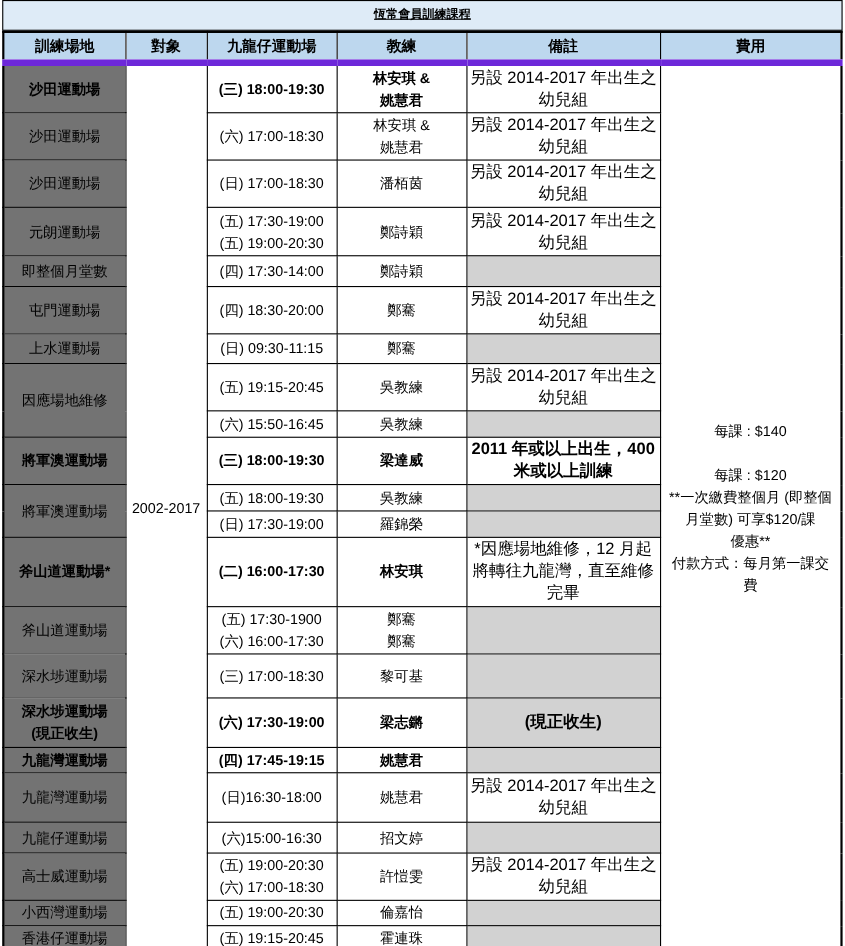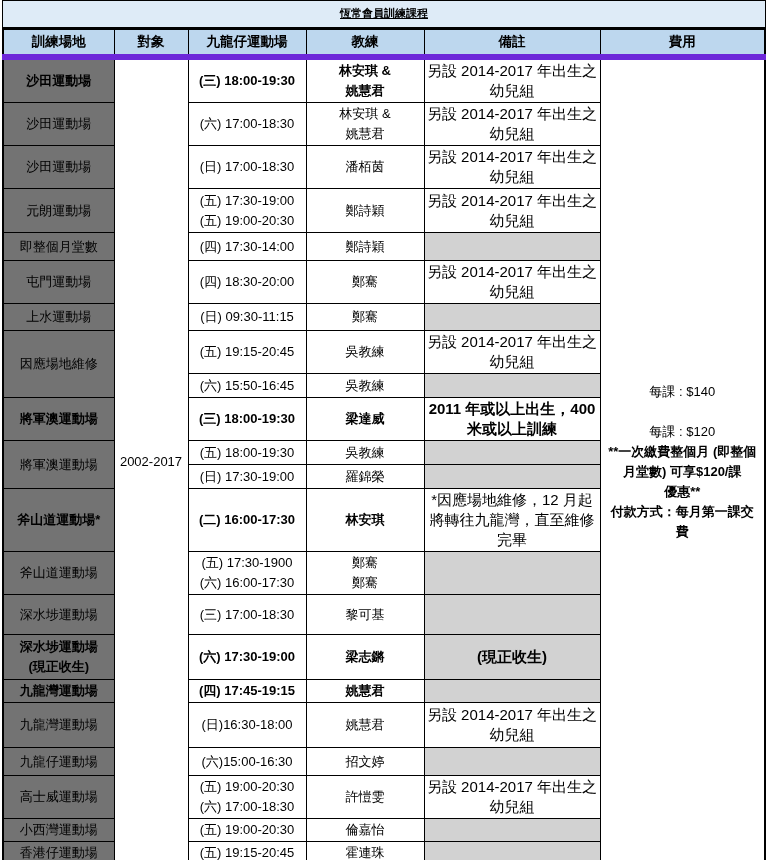--- a/index.html
+++ b/index.html
@@ -21,21 +21,21 @@
   .hdr th{background:#BDD7EE;font-weight:bold;font-size:13.5px;height:22px;border-bottom:6px solid #6d28d9;}
   
   td.venue{background:#737373;font-size:13px;white-space:pre-line;}
   tr.r-bold td.venue, tr.r-bold td.date, tr.r-bold td.coach{font-weight:bold;}
   td.date, td.coach{white-space:pre-line;}
   td.remark{font-size:15px;white-space:pre-line;}
   td.gray{background:#D2D2D2;}
   td.remark.bold{font-weight:bold;margin-left:40px;}
   td.target-cell{background:#fff;white-space:pre-line;font-size:13px;}
   td.fee-cell{background:#fff;vertical-align:middle;padding:2px 4px;}
-  .fee-line{font-size:13px;line-height:20px;font-weight:bold;}
+  .fee-line{font-size:13px;line-height:20px;}
   .fee-line.bold{font-weight:normal;}
   .fee-gap{height:20px;}
 </style>
 </head>
 <body>
 
 <div class="sheet">
   <div class="title-cell">
     <div class="doc-title">恆常會員訓練課程</div>
   </div>

